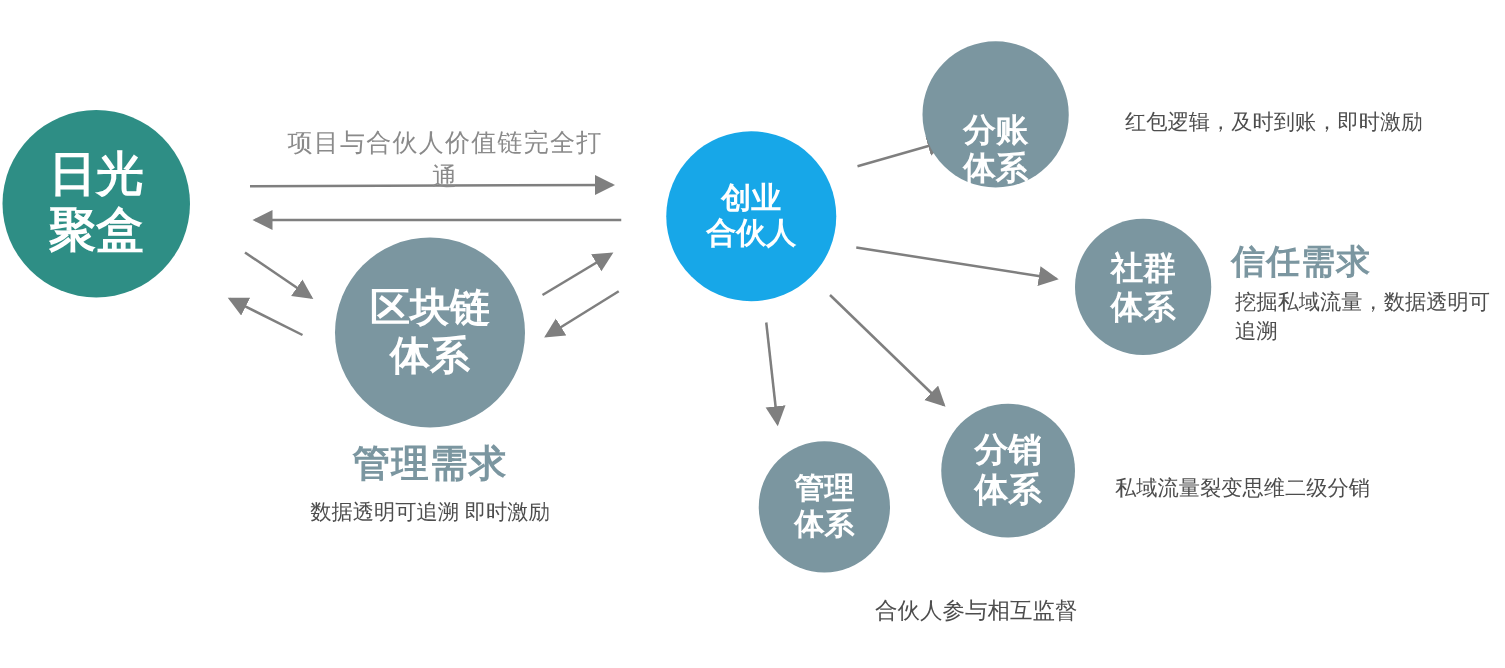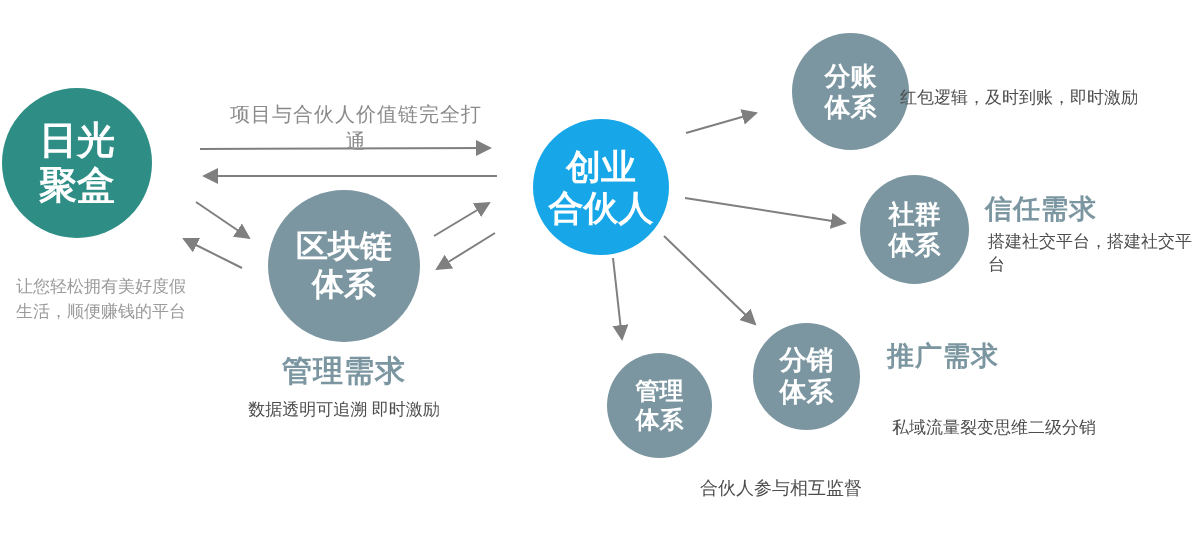--- a/index.html
+++ b/index.html
@@ -85,54 +85,51 @@
       <line x1="613" y1="258" x2="622" y2="339" marker-end="url(#ah)"></line>
     </g>
   </svg>
 
   <div class="flow-label" style="left:226px;top:101px;width:260px;text-align:center;">项目与合伙人价值链完全打通</div>
 
   <div class="node teal" style="left:2px;top:88px;width:150px;height:150px;font-size:38px;">
     <span>日光
 聚盒</span>
   </div>
-  <div class="caption" style="left:16px;top:275px;">让您轻松拥有美好度假
-生活，顺便赚钱的平台</div>
 
   <div class="node slate" style="left:268px;top:190px;width:152px;height:152px;font-size:32px;">
     <span>区块链
 体系</span>
   </div>
   <div class="need-heading big" style="left:268px;top:351px;width:152px;text-align:center;">管理需求</div>
   <div class="need-desc" style="left:238px;top:398px;width:212px;text-align:center;">数据透明可追溯 即时激励</div>
 
-  <div class="node blue" style="left:533px;top:119px;width:136px;height:136px;font-size:35px;align-items:center;">
+  <div class="node blue" style="left:533px;top:105px;width:136px;height:136px;font-size:24px;align-items:center;">
     <span>创业
 合伙人</span>
   </div>
 
-  <div class="node slate" style="left:792px;top:33px;width:117px;height:117px;font-size:26px;">
+  <div class="node slate" style="left:738px;top:33px;width:117px;height:117px;font-size:26px;align-items:flex-end;">
     <span>分账
 体系</span>
   </div>
   <div class="need-desc" style="left:900px;top:86px;">红包逻辑，及时到账，即时激励</div>
 
   <div class="node slate" style="left:860px;top:175px;width:109px;height:109px;font-size:26px;">
     <span>社群
 体系</span>
   </div>
   <div class="need-heading" style="left:985px;top:191px;">信任需求</div>
-  <div class="need-desc" style="left:988px;top:230px;">搭建社交平台，搭建社交平台</div>
+  <div class="need-desc" style="left:988px;top:230px;">挖掘私域流量，数据透明可追溯</div>
 
   <div class="node slate" style="left:753px;top:323px;width:107px;height:107px;font-size:27px;">
     <span>分销
 体系</span>
   </div>
-  <div class="need-heading" style="left:887px;top:338px;">推广需求</div>
-  <div class="need-desc" style="left:892px;top:379px;margin-top:37px;">私域流量裂变思维二级分销</div>
+  <div class="need-desc" style="left:892px;top:379px;">私域流量裂变思维二级分销</div>
 
   <div class="node slate" style="left:607px;top:353px;width:105px;height:105px;font-size:24px;">
     <span>管理
 体系</span>
   </div>
   <div class="need-desc" style="left:700px;top:476px;font-size:18px;">合伙人参与相互监督</div>
 
 </div>
 
 </body></html>

